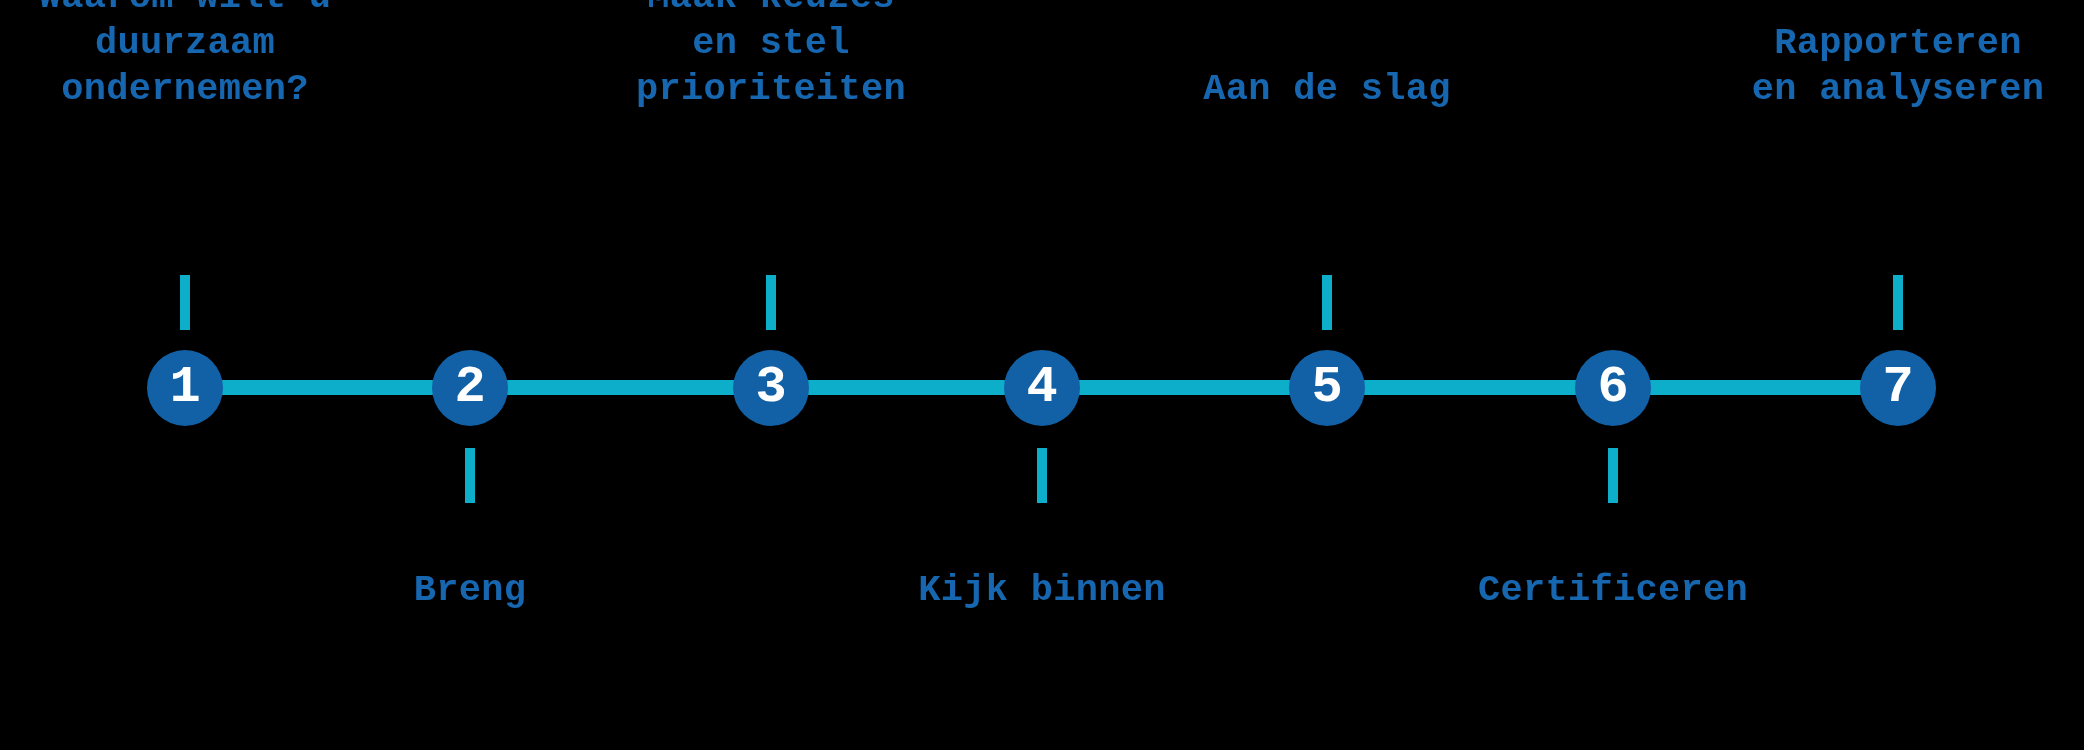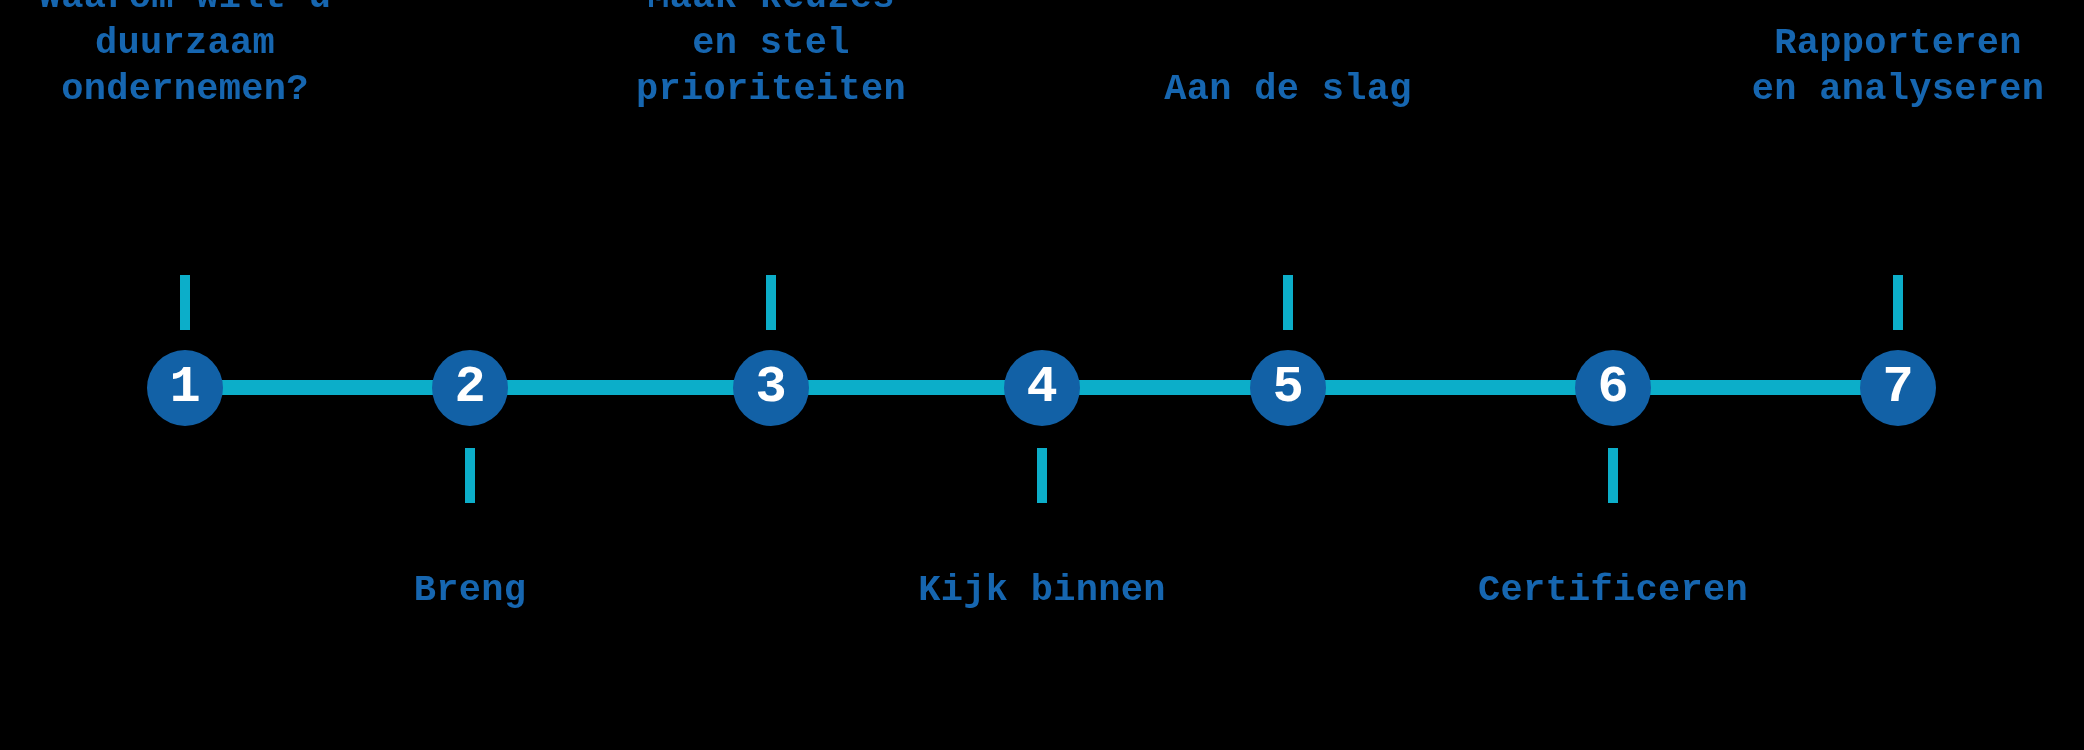--- a/index.html
+++ b/index.html
@@ -61,21 +61,21 @@
     line-height: 46px;
     letter-spacing: 0.3px;
     white-space: pre-line;
   }
   .label.above { bottom: 500px; }
   .label.below { top: 567px; }
   .x1 { left: 185px; }
   .x2 { left: 470px; }
   .x3 { left: 771px; }
   .x4 { left: 1042px; }
-  .x5 { left: 1288px; }
+  .x5 { left: 1327px; }
   .x6 { left: 1613px; }
   .x7 { left: 1898px; }
 </style>
 </head>
 <body style="background: rgb(0, 0, 0);">
 
 <div class="canvas">
 
   <div class="axis"></div>
 

